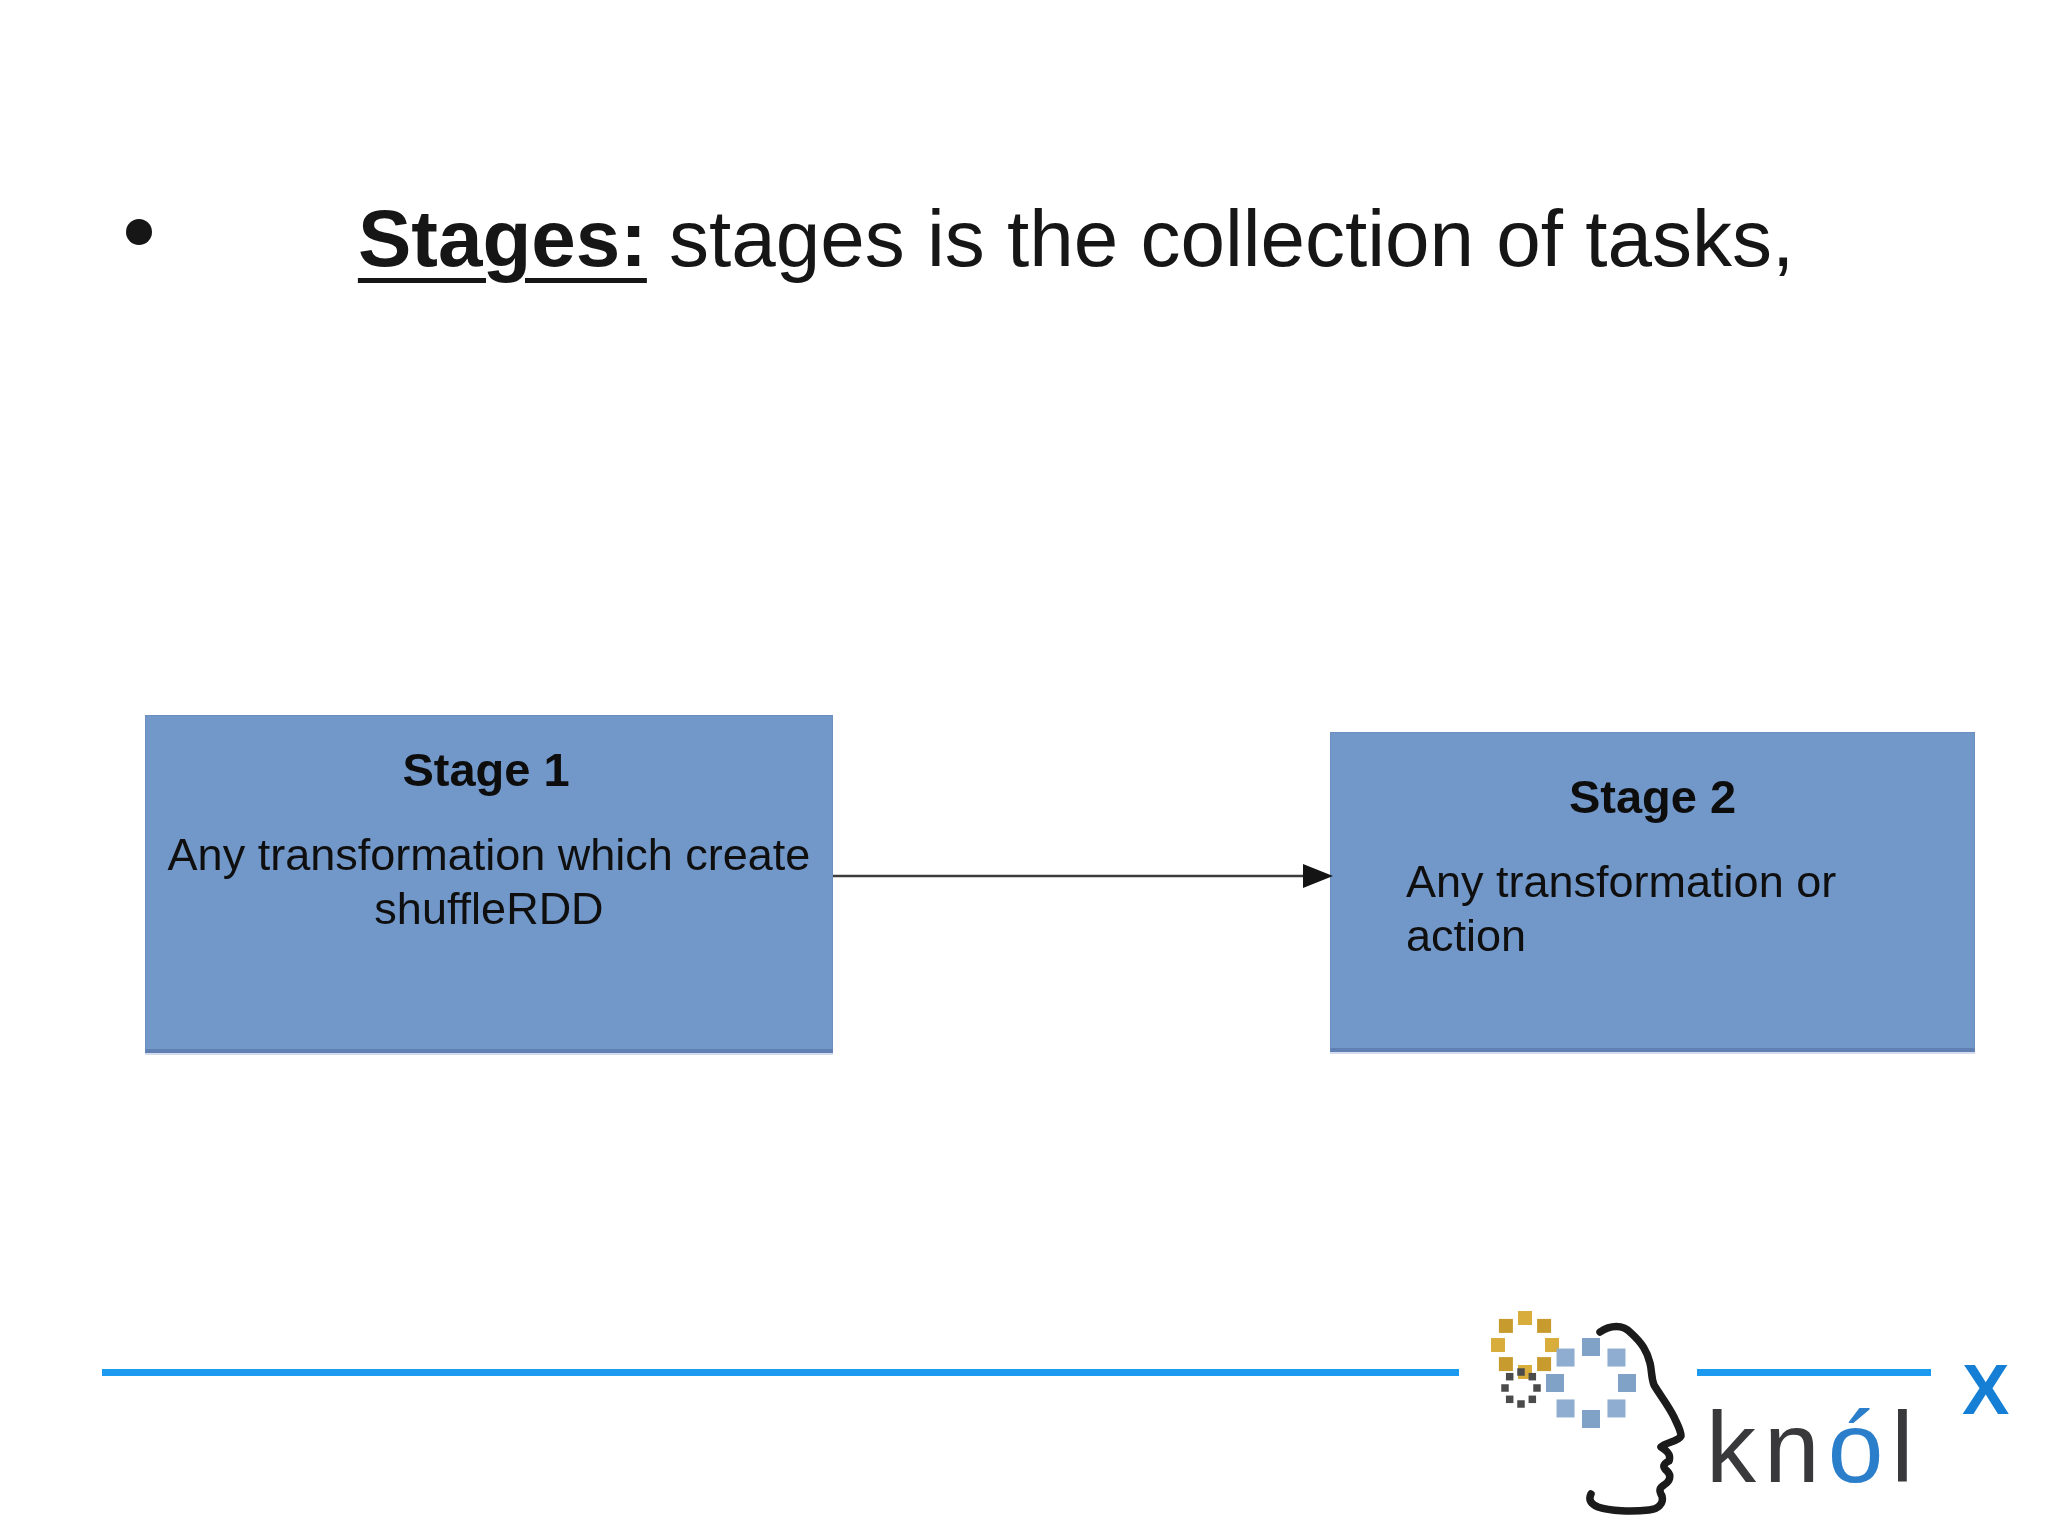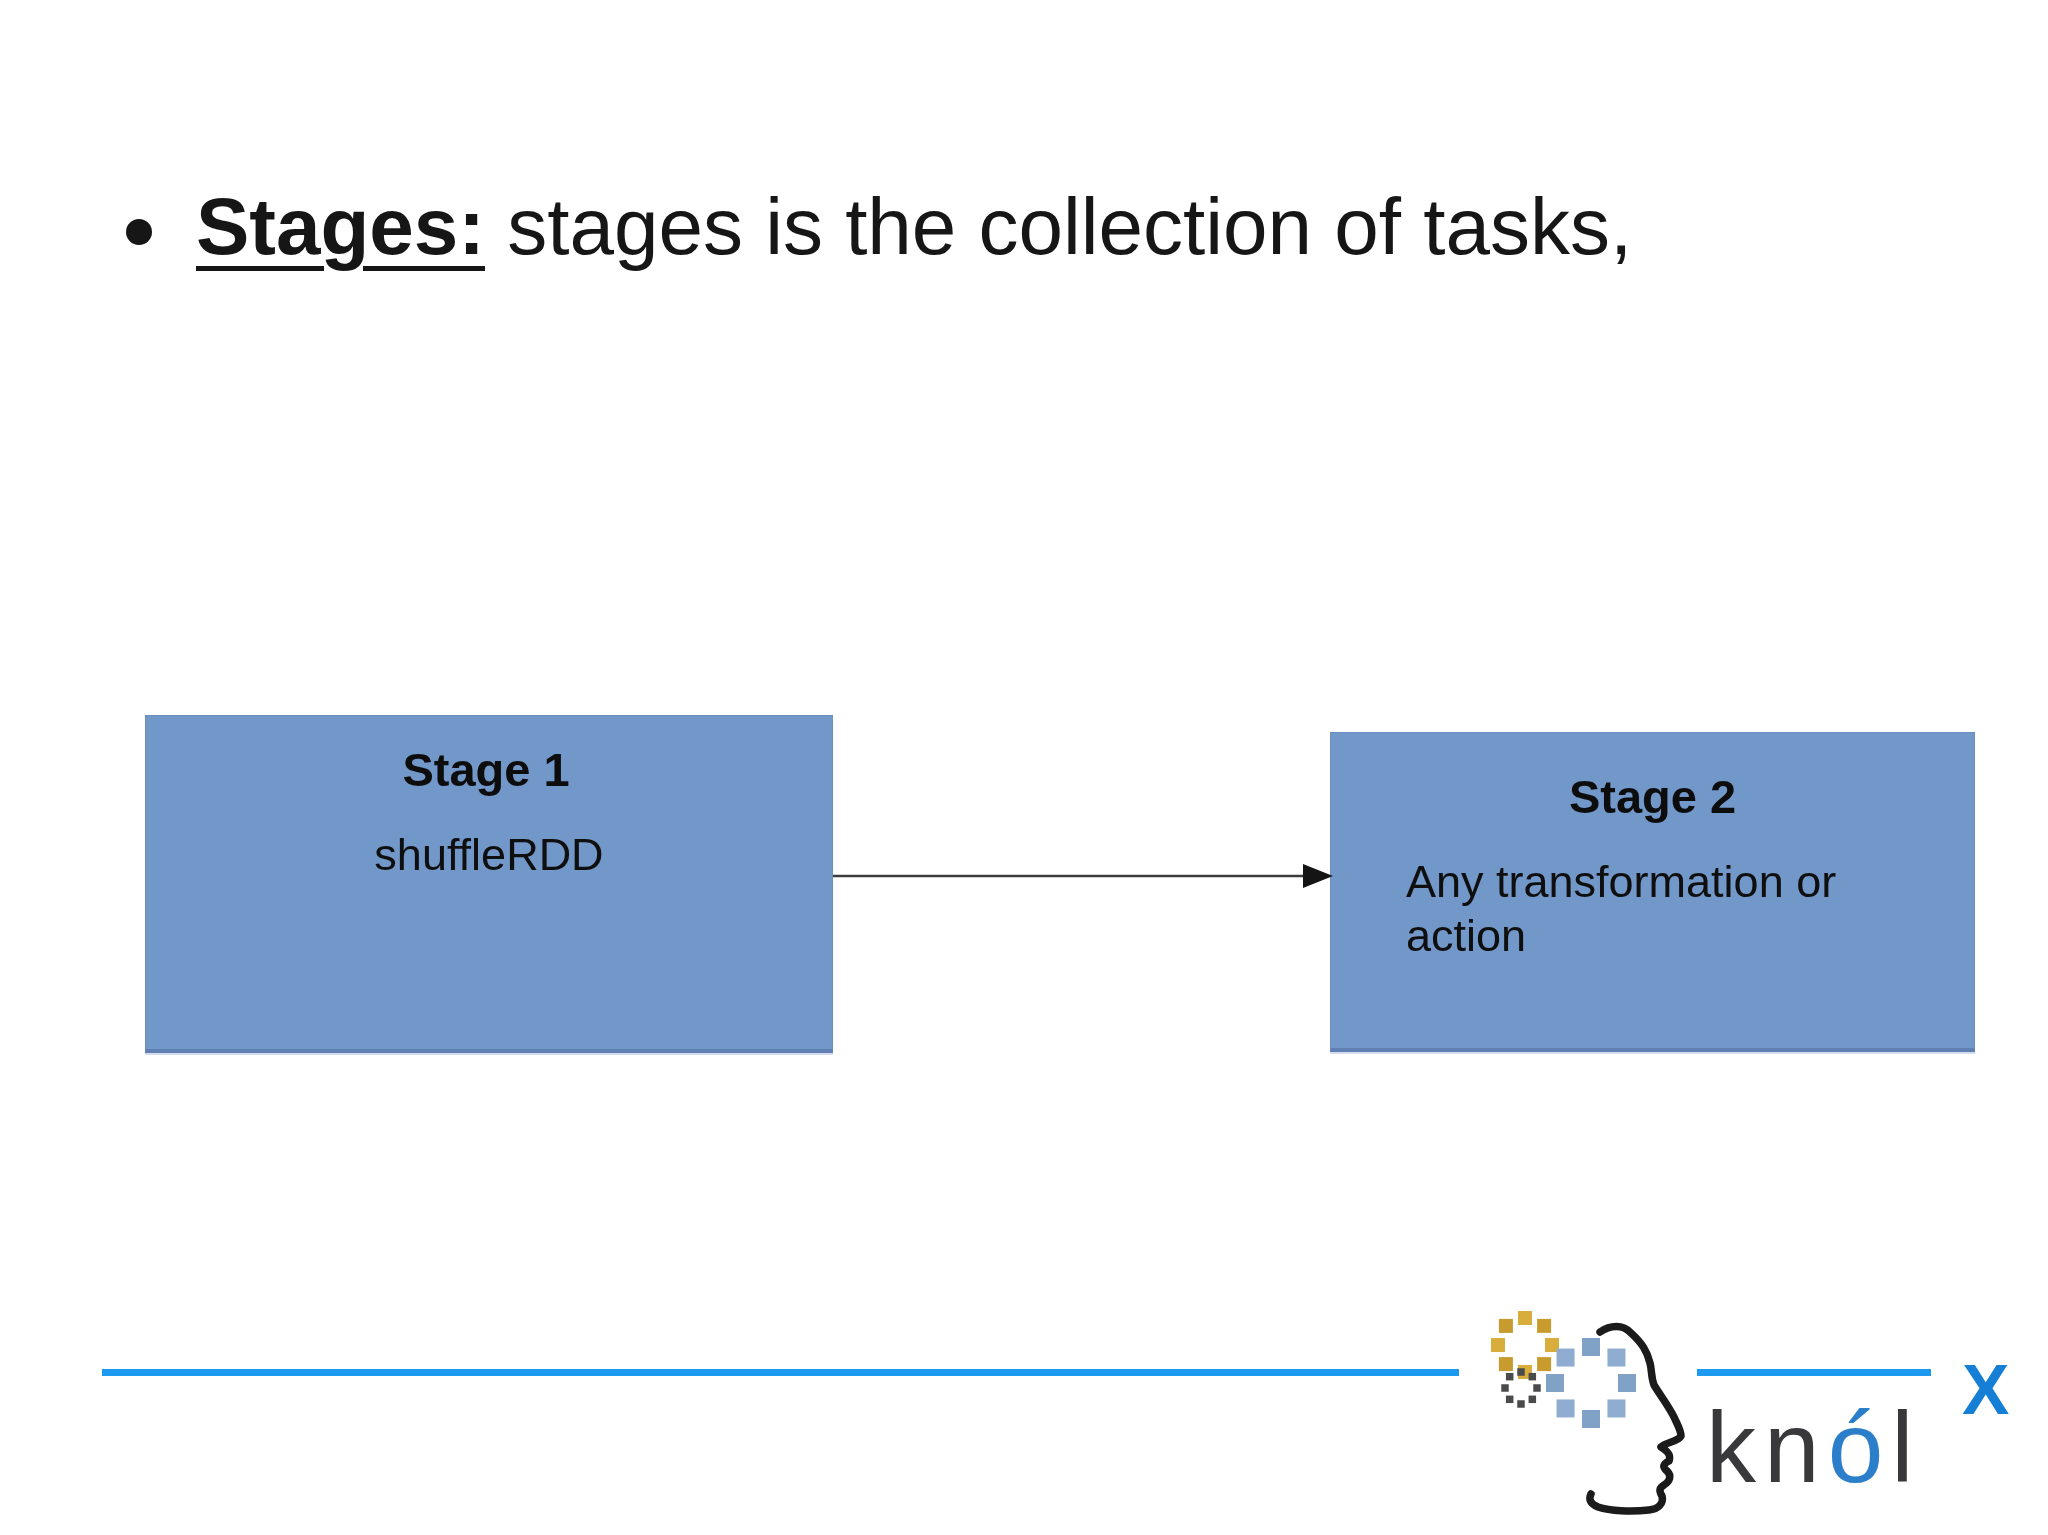--- a/index.html
+++ b/index.html
@@ -10,22 +10,22 @@
     color:var(--c-text,#161616);
   }
   .abs{position:absolute;}
 
   
   .bullet-dot{
     left:126px;top:219px;width:26px;height:26px;border-radius:50%;
     background:var(--c-text,#161616);
   }
   .bullet-text{
-    left:196px;top:180px;width:1760px;
-    font-size:80px;line-height:93px;white-space:nowrap;
+    left:196px;top:192px;width:1760px;
+    font-size:80px;line-height:93px;white-space:nowrap;text-align:center;
   }
   .bullet-text .lead{
     font-weight:bold;
     text-decoration:underline;
     text-decoration-thickness:5px;
     text-underline-offset:12px;
   }
 
   
   .stage-box{
@@ -69,20 +69,21 @@
 <body>
 
 <div class="abs bullet-dot"></div>
 <div class="abs bullet-text">
   <div><span class="lead">Stages:</span><span> stages is the collection of tasks,</span></div>
 </div>
 
 <div class="abs stage-box box-1"></div>
 <div class="abs stage-title title-1">Stage 1</div>
 <div class="abs stage-body body-1">
+  <div>Any transformation which create</div>
   <div>shuffleRDD</div>
 </div>
 
 <div class="abs stage-box box-2"></div>
 <div class="abs stage-title title-2">Stage 2</div>
 <div class="abs stage-body body-2">
   <div>Any transformation or</div>
   <div>action</div>
 </div>
 

